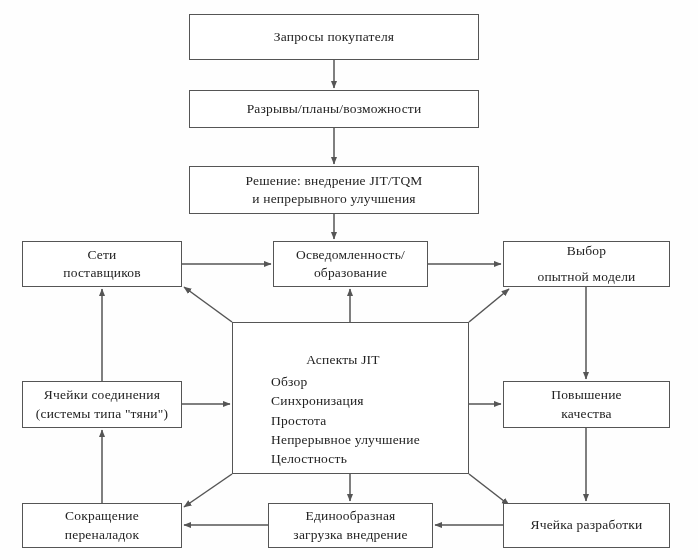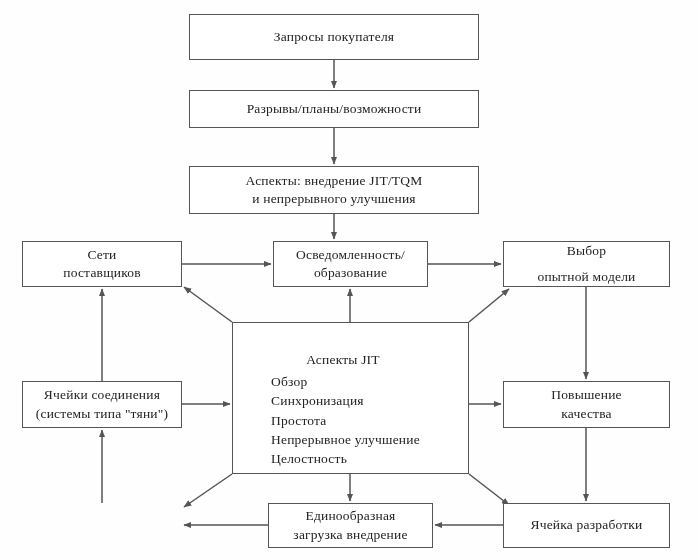--- a/index.html
+++ b/index.html
@@ -123,21 +123,21 @@
 
   <div class="node" id="node-customer-requests">
     <span class="line">Запросы покупателя</span>
   </div>
 
   <div class="node" id="node-gaps-plans">
     <span class="line">Разрывы/планы/возможности</span>
   </div>
 
   <div class="node" id="node-decision">
-    <span class="line">Аспекты: внедрение JIT/TQM</span>
+    <span class="line">Решение: внедрение JIT/TQM</span>
     <span class="line">и непрерывного улучшения</span>
   </div>
 
   <div class="node" id="node-supplier-networks">
     <span class="line">Сети</span>
     <span class="line">поставщиков</span>
   </div>
 
   <div class="node" id="node-awareness">
     <span class="line">Осведомленность/</span>
@@ -152,20 +152,24 @@
   <div class="node" id="node-connection-cells">
     <span class="line">Ячейки соединения</span>
     <span class="line">(системы типа "тяни")</span>
   </div>
 
   <div class="node" id="node-quality-improve">
     <span class="line">Повышение</span>
     <span class="line">качества</span>
   </div>
 
+  <div class="node" id="node-setup-reduction">
+    <span class="line">Сокращение</span>
+    <span class="line">переналадок</span>
+  </div>
 
   <div class="node" id="node-uniform-load">
     <span class="line">Единообразная</span>
     <span class="line">загрузка внедрение</span>
   </div>
 
   <div class="node" id="node-development-cell">
     <span class="line">Ячейка разработки</span>
   </div>
 

